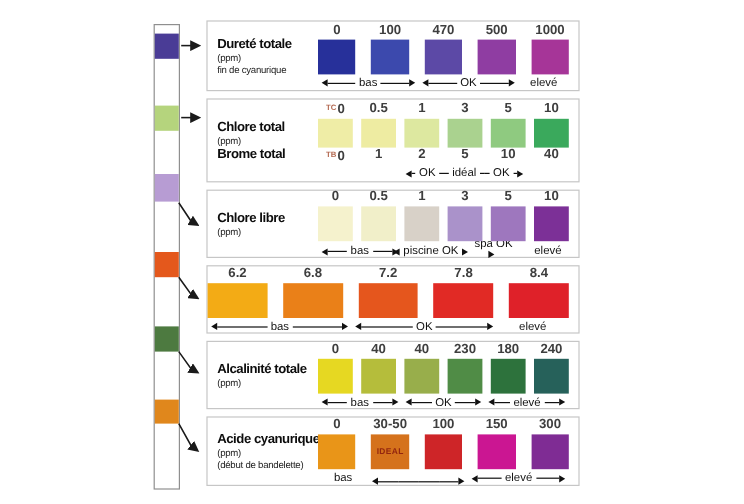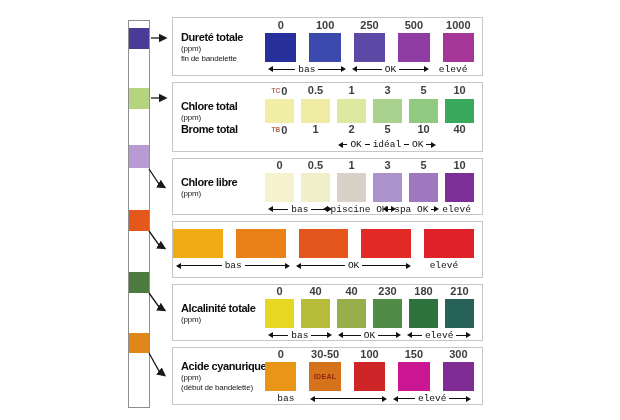--- a/index.html
+++ b/index.html
@@ -35,21 +35,21 @@
   .row{display:flex;}
   .g7{gap:7px}
   .g13{gap:13px}
   .nums .cell{flex:1;text-align:center;font-size:11px;font-weight:bold;color:#3e3e3e;
               line-height:13px;white-space:nowrap;}
   .prefix{font-size:6.5px;font-weight:bold;color:#b46a52;margin-right:1px;vertical-align:2px;}
   .sws{margin-top:1px;}
   .sw{flex:1;height:29px;position:relative;display:flex;align-items:center;justify-content:center;}
   .panel:nth-child(2) .sw{height:24px;}
   .inner{font-size:7px;font-weight:bold;color:#93260f;letter-spacing:0.3px;}
-  .ann{margin-top:2px;height:12px;align-items:center;font-family:Liberation Mono, monospace;}
+  .ann{margin-top:2px;height:12px;align-items:flex-end;}
   .seg{display:flex;align-items:center;justify-content:center;min-width:0;}
   .ah-l{width:0;height:0;border:3px solid transparent;border-right:5px solid #111;flex:none;}
   .ah-r{width:0;height:0;border:3px solid transparent;border-left:5px solid #111;flex:none;}
   .aline{flex:1;height:1px;background:#111;min-width:3px;}
   .albl{font-size:9.5px;line-height:11px;padding:0 3px;white-space:nowrap;color:#111;}
 </style>
 </head>
 <body>
 
 <div id="canvas">
@@ -75,27 +75,27 @@
     <path class="arr" marker-end="url(#ah)" d="M149,231 L159,245 L164,248"></path>
     <path class="arr" marker-end="url(#ah)" d="M149,293 L159,307 L164,310"></path>
     <path class="arr" marker-end="url(#ah)" d="M149,353 L159,371 L164,375"></path>
   </svg>
 
   <div id="panels">
       <div class="panel">
         <div class="title-block">
           <div class="t-title">Dureté totale</div>
           <div class="t-small">(ppm)</div>
-          <div class="t-small">fin de bandelette</div>
+          <div class="t-small">fin de cyanurique</div>
         </div>
         <div class="swatch-area">
           <div class="row nums g13">
             <div class="cell">0</div>
             <div class="cell">100</div>
-            <div class="cell">250</div>
+            <div class="cell">470</div>
             <div class="cell">500</div>
             <div class="cell">1000</div>
           </div>
           <div class="row sws g13">
             <div class="sw" style="background: rgb(39, 48, 154);"></div>
             <div class="sw" style="background: rgb(60, 73, 173);"></div>
             <div class="sw" style="background: rgb(92, 73, 166);"></div>
             <div class="sw" style="background: rgb(143, 61, 162);"></div>
             <div class="sw" style="background: rgb(166, 53, 152);"></div>
           </div>
@@ -202,35 +202,42 @@
               <span class="aline"></span>
               <span class="albl">bas</span>
               <span class="aline"></span>
               <span class="ah-r"></span>
             </div>
             <div class="seg" style="flex-grow: 140; flex-basis: 0px;">
               <span class="ah-l"></span>
               <span class="albl">piscine OK</span>
               <span class="ah-r"></span>
             </div>
-            <div class="seg" style="flex-grow: 160; flex-basis: 0px;">
+            <div class="seg" style="flex-grow: 160; flex-basis: 0px; flex-direction: column;">
               <span class="ah-l"></span>
               <span class="aline"></span>
               <span class="albl">spa OK</span>
               <span class="aline"></span>
               <span class="ah-r"></span>
             </div>
             <div class="seg" style="flex-grow: 100; flex-basis: 0px;">
               <span class="albl">elevé</span>
             </div>
           </div>
         </div>
       </div>
       <div class="panel">
         <div class="swatch-area">
+          <div class="row nums g13">
+            <div class="cell">6.2</div>
+            <div class="cell">6.8</div>
+            <div class="cell">7.2</div>
+            <div class="cell">7.8</div>
+            <div class="cell">8.4</div>
+          </div>
           <div class="row sws g13">
             <div class="sw" style="background: rgb(243, 171, 21);"></div>
             <div class="sw" style="background: rgb(234, 128, 24);"></div>
             <div class="sw" style="background: rgb(229, 86, 29);"></div>
             <div class="sw" style="background: rgb(225, 42, 37);"></div>
             <div class="sw" style="background: rgb(223, 33, 41);"></div>
           </div>
           <div class="row ann">
             <div class="seg" style="flex-grow: 200; flex-basis: 0px;">
               <span class="ah-l"></span>
@@ -257,21 +264,21 @@
           <div class="t-title">Alcalinité totale</div>
           <div class="t-small">(ppm)</div>
         </div>
         <div class="swatch-area">
           <div class="row nums g7">
             <div class="cell">0</div>
             <div class="cell">40</div>
             <div class="cell">40</div>
             <div class="cell">230</div>
             <div class="cell">180</div>
-            <div class="cell">210</div>
+            <div class="cell">240</div>
           </div>
           <div class="row sws g7">
             <div class="sw" style="background: rgb(230, 216, 34);"></div>
             <div class="sw" style="background: rgb(181, 189, 59);"></div>
             <div class="sw" style="background: rgb(152, 174, 75);"></div>
             <div class="sw" style="background: rgb(80, 140, 70);"></div>
             <div class="sw" style="background: rgb(45, 114, 60);"></div>
             <div class="sw" style="background: rgb(38, 97, 90);"></div>
           </div>
           <div class="row ann">

